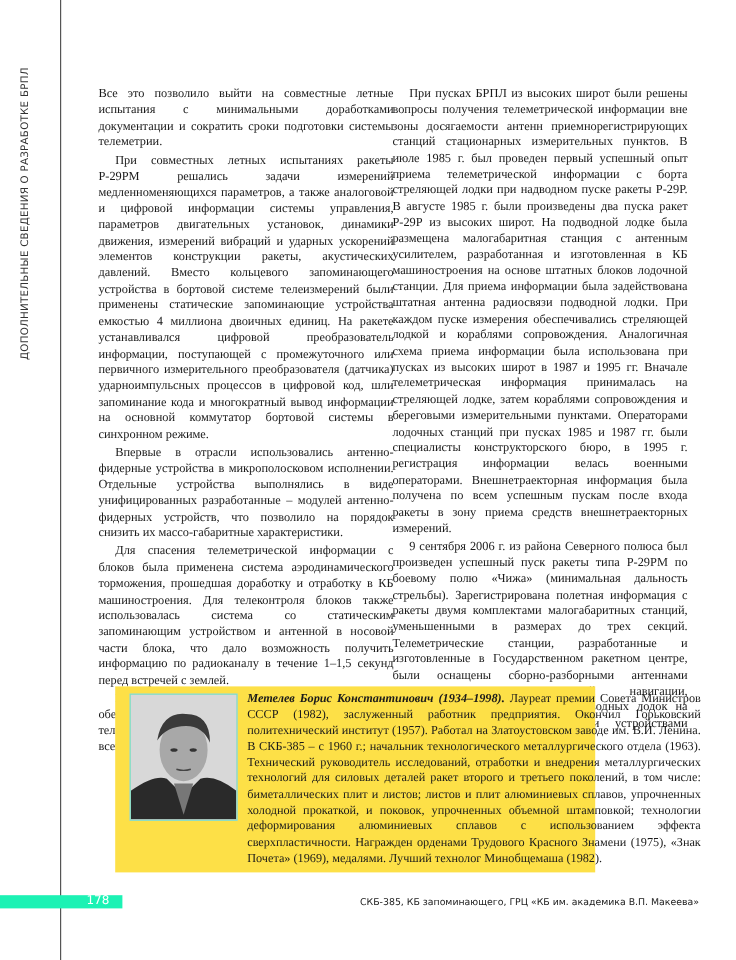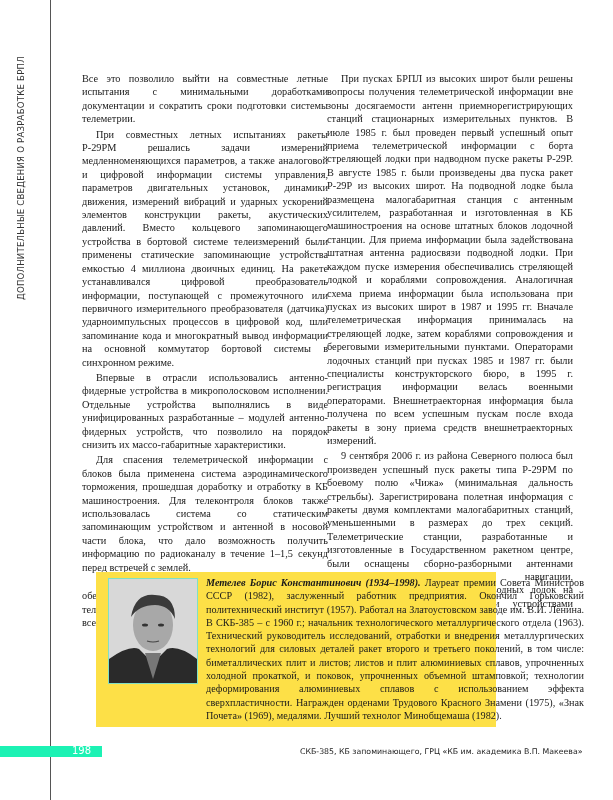--- a/index.html
+++ b/index.html
@@ -80,14 +80,14 @@
       <ellipse cx="52" cy="46" rx="3" ry="1.5" fill="#333"></ellipse>
       <path d="M38 62 Q44 64 50 62" stroke="#444" stroke-width="1.2" fill="none"></path>
     </svg>
   </div>
   <div class="bio-text">
     <span class="name">Метелев Борис Константинович (1934–1998).</span><span> Лауреат премии Совета Министров СССР (1982), заслуженный работник предприятия. Окончил Горьковский политехнический институт (1957). Работал на Златоустовском заводе им. В.И. Ленина. В СКБ-385 – с 1960 г.; начальник технологического металлургического отдела (1963). Технический руководитель исследований, отработки и внедрения металлургических технологий для силовых деталей ракет второго и третьего поколений, в том числе: биметаллических плит и листов; листов и плит алюминиевых сплавов, упрочненных холодной прокаткой, и поковок, упрочненных объемной штамповкой; технологии деформирования алюминиевых сплавов с использованием эффекта сверхпластичности. Награжден орденами Трудового Красного Знамени (1975), «Знак Почета» (1969), медалями. Лучший технолог Минобщемаша (1982).</span>
   </div>
 </div>
 
 <div class="page-bar"></div>
-<div class="page-num">198</div>
+<div class="page-num">178</div>
 <div class="footer-text">СКБ-385, КБ запоминающего, ГРЦ «КБ им. академика В.П. Макеева»</div>
 
 </body></html>

